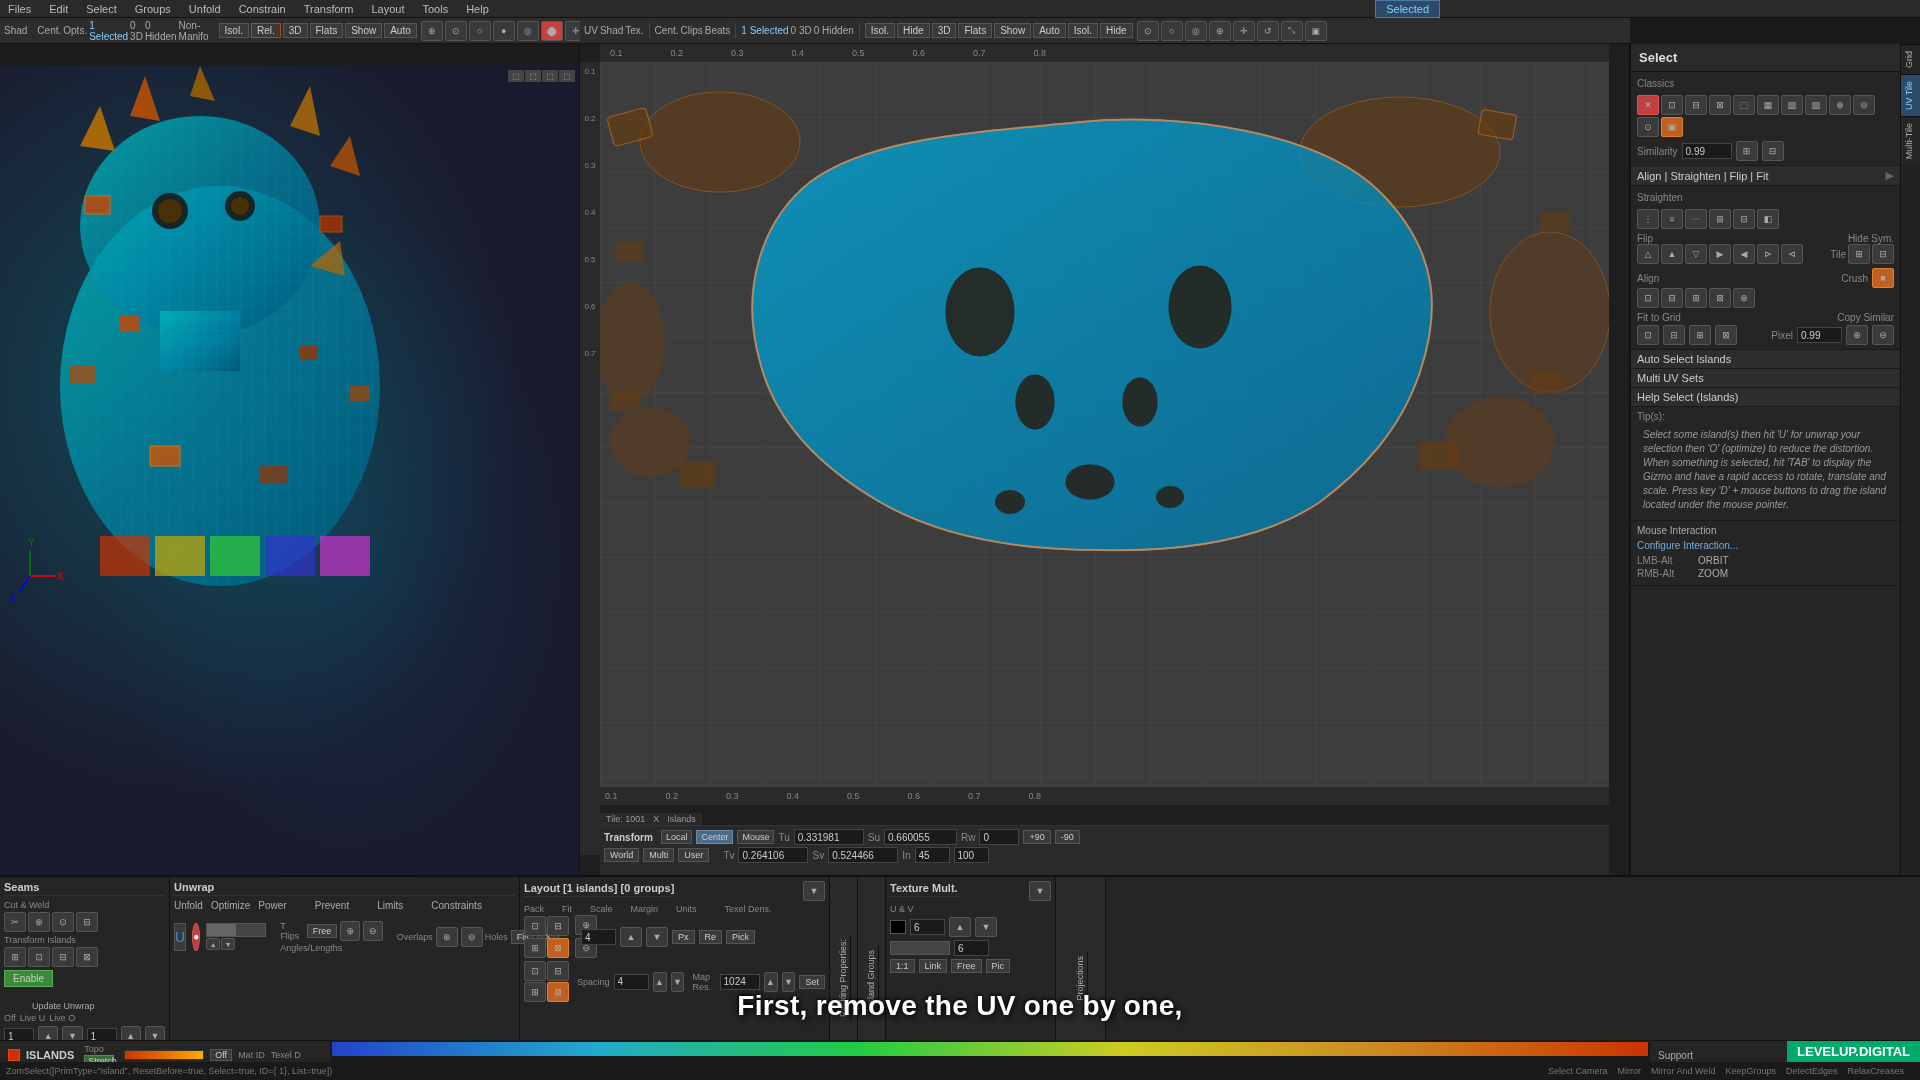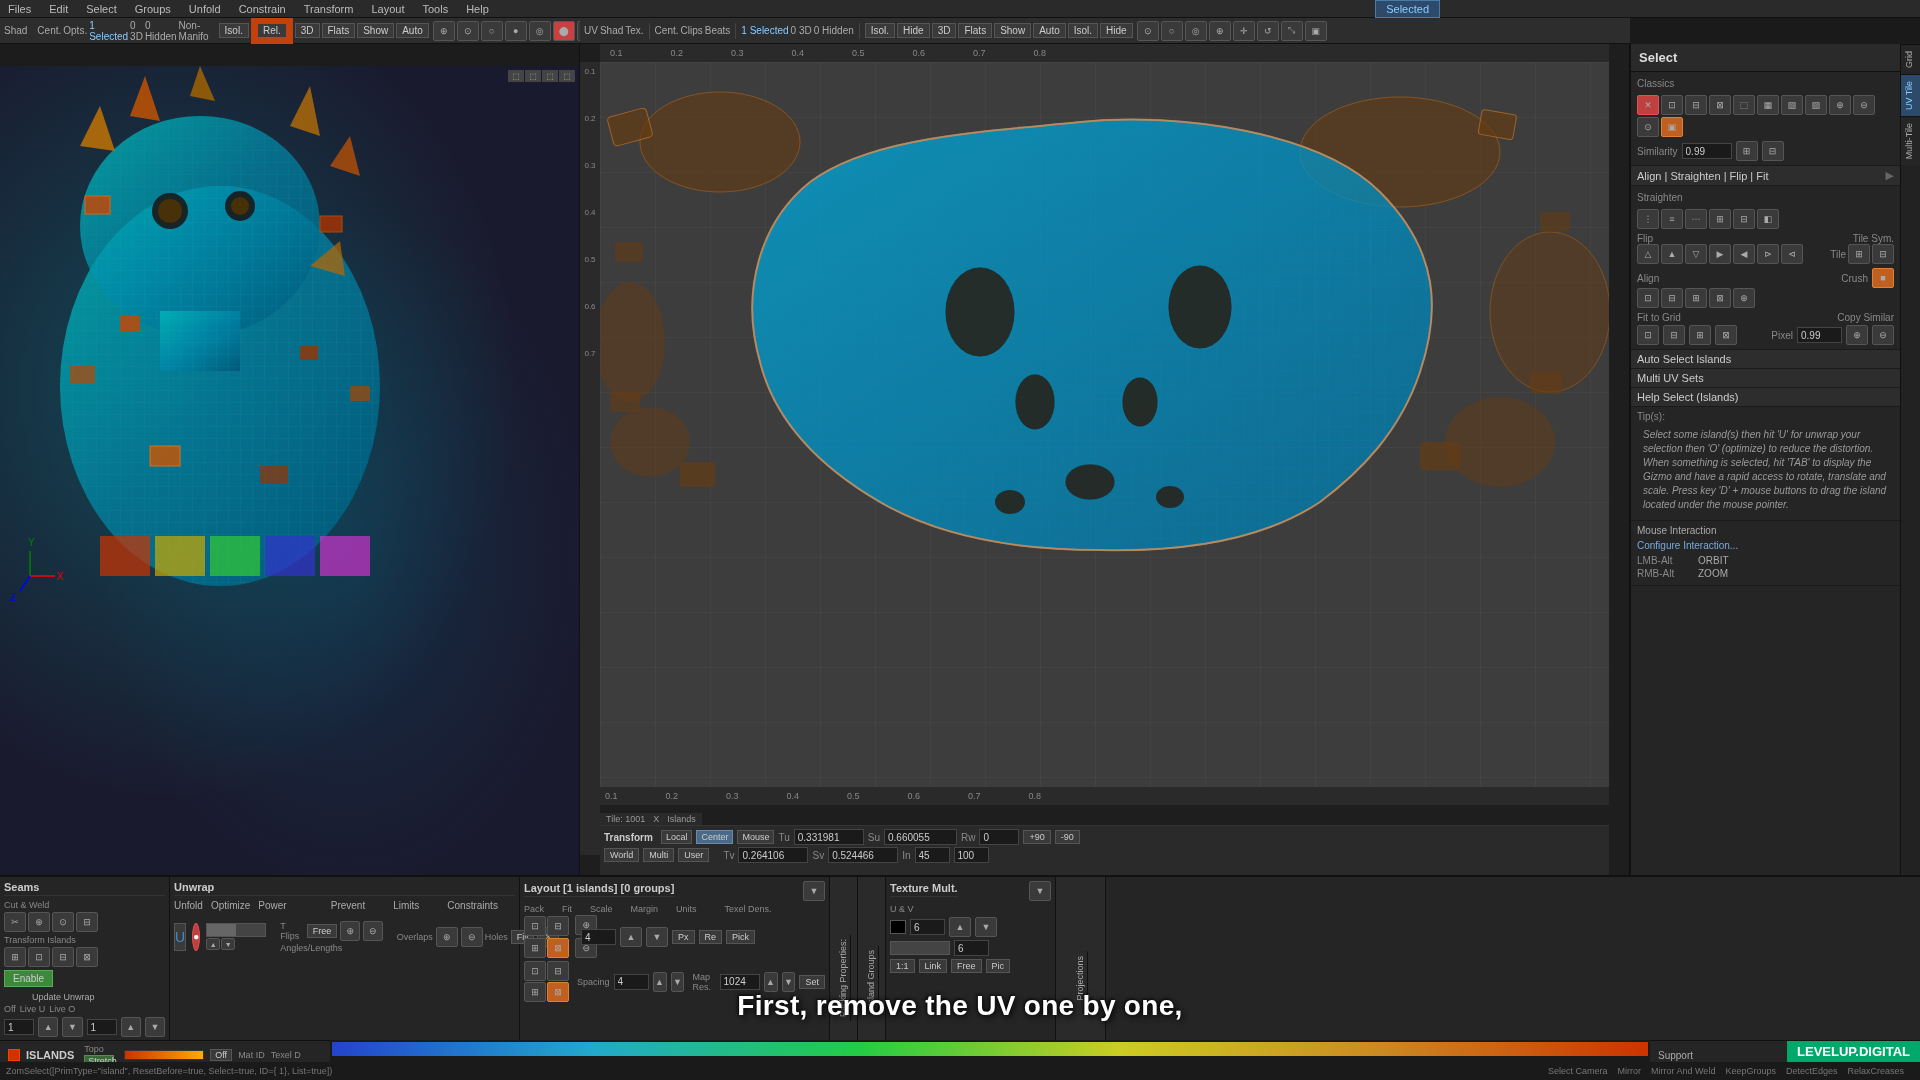--- a/index.html
+++ b/index.html
@@ -349,21 +349,21 @@
   <span style="color:#aaa; font-size:10px;">Shad</span>
   <div class="divider-v"></div>
   <span style="color:#aaa; font-size:10px;">Cent.</span>
   <span style="color:#aaa; font-size:10px;">Opts.</span>
   <span style="color:#88ccff; font-size:10px;">1 Selected</span>
   <span style="color:#aaa; font-size:10px;">0 3D</span>
   <span style="color:#aaa; font-size:10px;">0 Hidden</span>
   <span style="color:#aaa; font-size:10px;">Non-Manifo</span>
   <div class="divider-v"></div>
   <span style="background:#3a3a3a; padding:1px 5px; border:1px solid #555; cursor:pointer; font-size:10px;">Isol.</span>
-  <span style="background:#3a3a3a; padding:1px 5px; border:7px solid #c2410c; cursor:pointer; font-size:10px;">Rel.</span>
+  <span style="background:#3a3a3a; padding:1px 5px; border:1px solid #c2410c; cursor:pointer; font-size:10px;">Rel.</span>
   <span style="background:#3a3a3a; padding:1px 5px; border:1px solid #555; cursor:pointer; font-size:10px;">3D</span>
   <span style="background:#3a3a3a; padding:1px 5px; border:1px solid #555; cursor:pointer; font-size:10px;">Flats</span>
   <span style="background:#3a3a3a; padding:1px 5px; border:1px solid #555; cursor:pointer; font-size:10px;">Show</span>
   <span style="background:#3a3a3a; padding:1px 5px; border:1px solid #555; cursor:pointer; font-size:10px;">Auto</span>
 
   <div style="display:flex; gap:2px; margin-left:2px;">
     <div class="icon-btn">⊕</div>
     <div class="icon-btn">⊙</div>
     <div class="icon-btn">○</div>
     <div class="icon-btn">●</div>
@@ -641,21 +641,21 @@
           <div class="icon-btn">⋮</div>
           <div class="icon-btn">≡</div>
           <div class="icon-btn">⋯</div>
           <div class="icon-btn">⊞</div>
           <div class="icon-btn">⊟</div>
           <div class="icon-btn">◧</div>
         </div>
         <div style="display:flex; align-items:center; gap:4px; margin-top:3px;">
           <span style="color:#888; font-size:10px;">Flip</span>
           <div style="flex:1;"></div>
-          <span style="color:#888; font-size:10px;">Tile Sym.</span>
+          <span style="color:#888; font-size:10px;">Hide Sym.</span>
         </div>
         <div class="icon-grid">
           <div class="icon-btn">△</div>
           <div class="icon-btn">▲</div>
           <div class="icon-btn">▽</div>
           <div class="icon-btn">▶</div>
           <div class="icon-btn">◀</div>
           <div class="icon-btn">⊳</div>
           <div class="icon-btn">⊲</div>
           <div style="flex:1;"></div>
@@ -744,21 +744,21 @@
         <div class="icon-btn">⊙</div>
         <div class="icon-btn">⊟</div>
       </div>
       <div style="font-size:9px; color:#888; margin-bottom:2px;">Transform Islands</div>
       <div style="display:flex; gap:2px; margin-bottom:3px;">
         <div class="icon-btn">⊞</div>
         <div class="icon-btn">⊡</div>
         <div class="icon-btn">⊟</div>
         <div class="icon-btn">⊠</div>
       </div>
-      <div style="display:flex; align-items:center; gap:4px; margin-bottom:5px;">
+      <div style="display:flex; align-items:center; gap:4px; margin-bottom:14px;">
         <span style="background:#3a8a3a; border:1px solid #5aaa5a; padding:2px 8px; font-size:10px; cursor:pointer; color:#ccc;">Enable</span>
       </div>
       <div style="font-size:9px; color:#aaa; margin-bottom:2px;padding-left:28px;">Update Unwrap</div>
       <div style="display:flex; align-items:center; gap:4px;">
         <span style="font-size:9px; color:#888;">Off</span>
         <span style="font-size:9px; color:#888;">Live U</span>
         <span style="font-size:9px; color:#888;">Live O</span>
       </div>
       <div style="display:flex; align-items:center; gap:4px; margin-top:3px;">
         <input class="num-input" value="1" style="width: 30px;">
@@ -769,21 +769,21 @@
         <div class="icon-btn">▼</div>
       </div>
     </div>
 
     <div class="bottom-section unwrap-section">
       <div class="bottom-section-title">Unwrap</div>
       <div style="display:flex; gap:8px; margin-bottom:4px;">
         <span style="font-size:10px; color:#aaa;">Unfold</span>
         <span style="font-size:10px; color:#aaa;">Optimize</span>
         <span style="font-size:10px; color:#aaa;">Power</span>
-        <span style="font-size:10px; color:#aaa; margin-left:36px;">Prevent</span>
+        <span style="font-size:10px; color:#aaa; margin-left:20px;">Prevent</span>
         <span style="font-size:10px; color:#aaa; margin-left:20px;">Limits</span>
         <span style="font-size:10px; color:#aaa; margin-left:20px;">Constraints</span>
       </div>
       <div style="display:flex; align-items:center; gap:6px; margin-bottom:4px;">
 
         <div style="width:32px; height:28px; background:#3a3a3a; border:1px solid #555; display:flex; align-items:center; justify-content:center; cursor:pointer; font-size:14px; color:#4488cc;">U</div>
 
         <div style="width:32px; height:28px; background:#c04040; border:1px solid #e05050; display:flex; align-items:center; justify-content:center; cursor:pointer; border-radius:50%; font-size:10px; color:white;">●</div>
 
         <div style="display:flex; flex-direction:column; gap:1px;">

